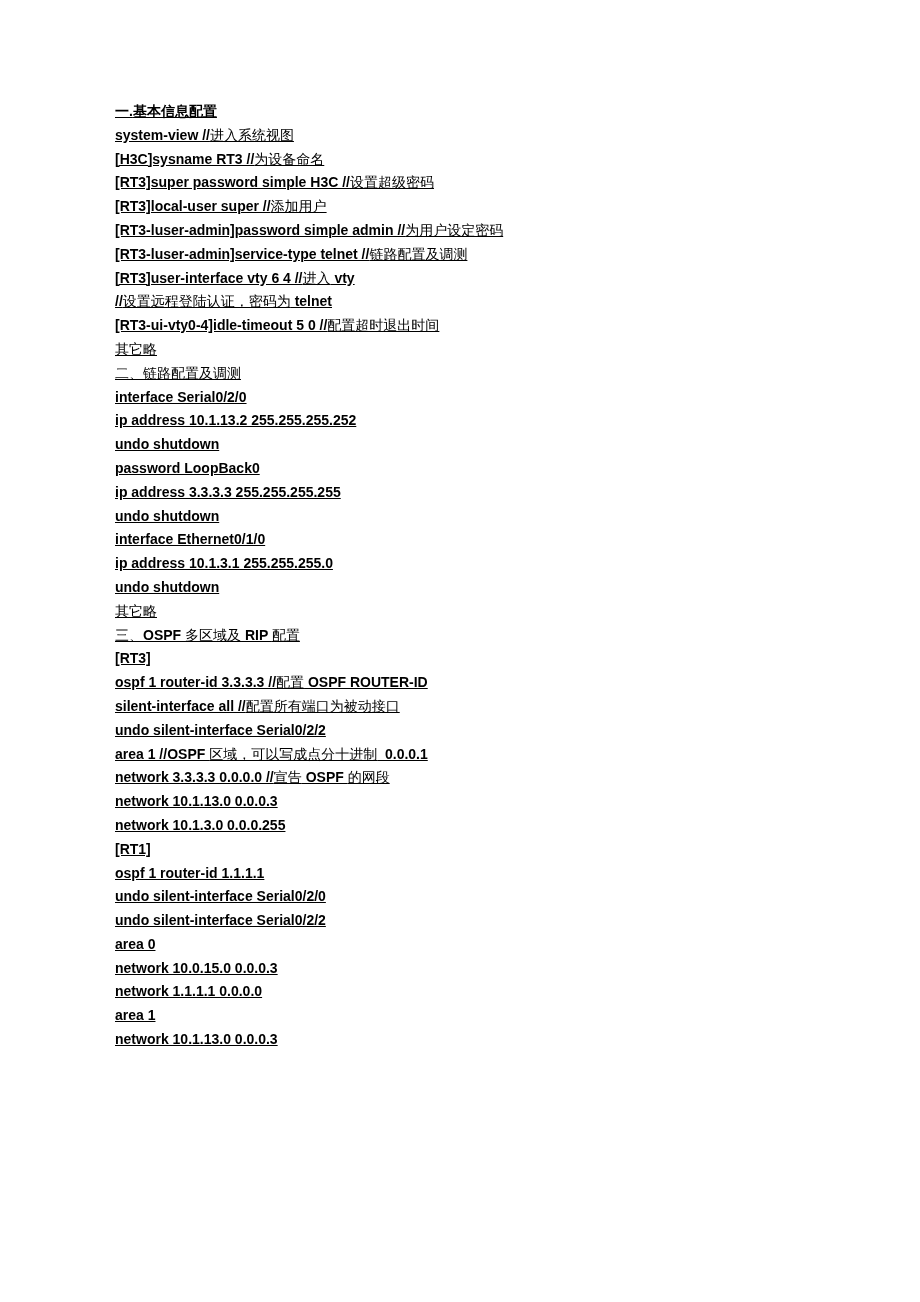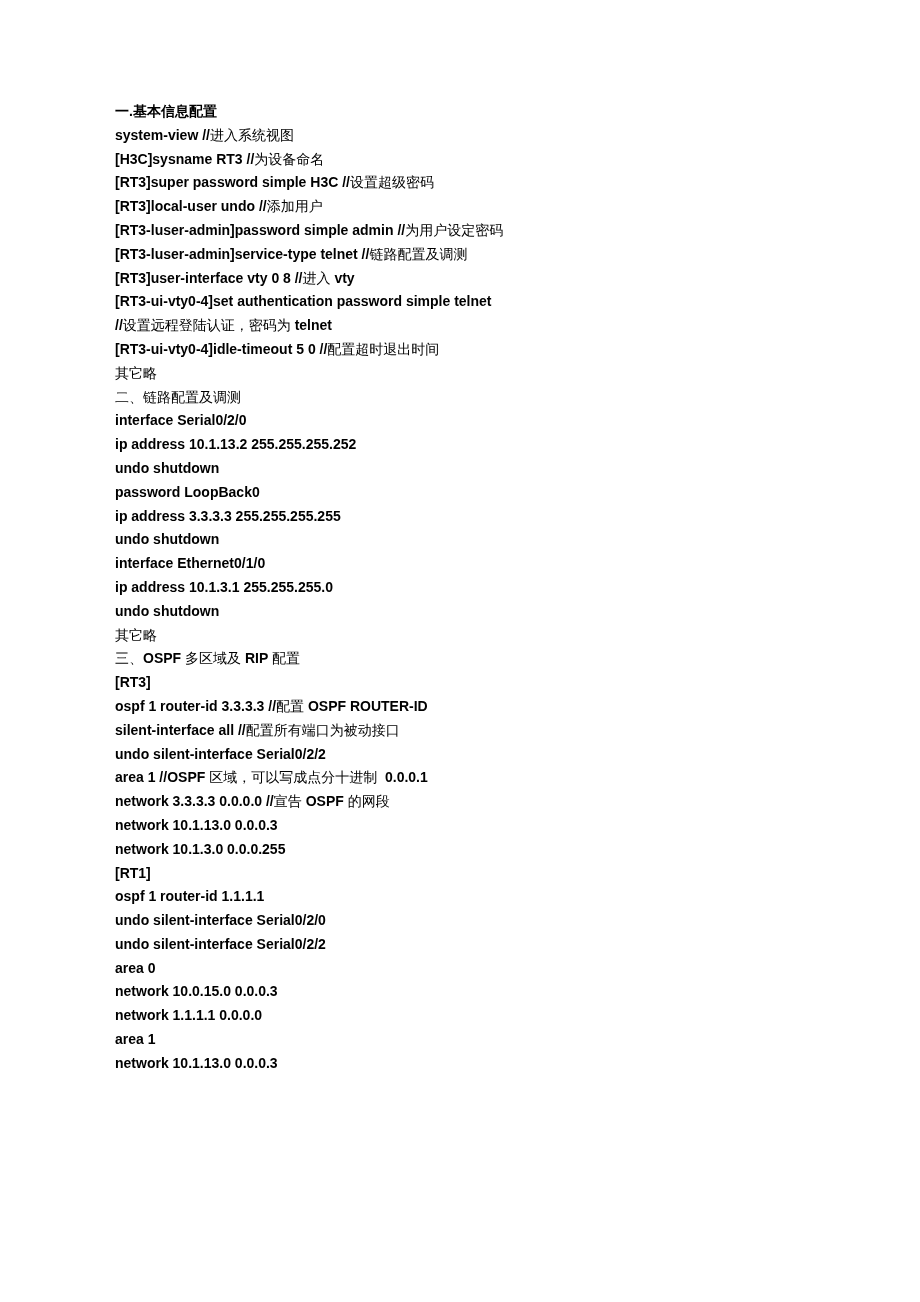--- a/index.html
+++ b/index.html
@@ -8,41 +8,41 @@
       line-height: 1.7;
       color: #000;
       background: #fff;
       margin: 0;
       padding: 100px 115px;
       width: 920px;
       box-sizing: border-box;
     }
     .line {
       white-space: pre-wrap;
+      text-decoration: underline;
     }
     .bold {
       font-weight: bold;
     }
     .normal {
       font-weight: normal;
     }
   </style>
 </head>
 <body>
 
 <div id="content">
     <div class="line"><span class="bold">一.</span><span class="bold">基本信息配置</span></div>
     <div class="line"><span class="bold">system-view //</span><span class="normal">进入系统视图</span></div>
     <div class="line"><span class="bold">[H3C]sysname RT3 //</span><span class="normal">为设备命名</span></div>
     <div class="line"><span class="bold">[RT3]super password simple H3C //</span><span class="normal">设置超级密码</span></div>
-    <div class="line"><span class="bold">[RT3]local-user undo //</span><span class="normal">添加用户</span></div>
+    <div class="line"><span class="bold">[RT3]local-user super //</span><span class="normal">添加用户</span></div>
     <div class="line"><span class="bold">[RT3-luser-admin]password simple admin //</span><span class="normal">为用户设定密码</span></div>
     <div class="line"><span class="bold">[RT3-luser-admin]service-type telnet //</span><span class="normal">链路配置及调测</span></div>
-    <div class="line"><span class="bold">[RT3]user-interface vty 0 8 //</span><span class="normal">进入</span><span class="bold"> vty</span></div>
-    <div class="line"><span class="bold">[RT3-ui-vty0-4]set authentication password simple telnet</span></div>
+    <div class="line"><span class="bold">[RT3]user-interface vty 6 4 //</span><span class="normal">进入</span><span class="bold"> vty</span></div>
     <div class="line"><span class="bold">//</span><span class="normal">设置远程登陆认证，密码为</span><span class="bold"> telnet</span></div>
     <div class="line"><span class="bold">[RT3-ui-vty0-4]idle-timeout 5 0 //</span><span class="normal">配置超时退出时间</span></div>
     <div class="line"><span class="normal">其它略</span></div>
     <div class="line"><span class="normal">二、链路配置及调测</span></div>
     <div class="line"><span class="bold">interface Serial0/2/0</span></div>
     <div class="line"><span class="bold">ip address 10.1.13.2 255.255.255.252</span></div>
     <div class="line"><span class="bold">undo shutdown</span></div>
     <div class="line"><span class="bold">password LoopBack0</span></div>
     <div class="line"><span class="bold">ip address 3.3.3.3 255.255.255.255</span></div>
     <div class="line"><span class="bold">undo shutdown</span></div>

